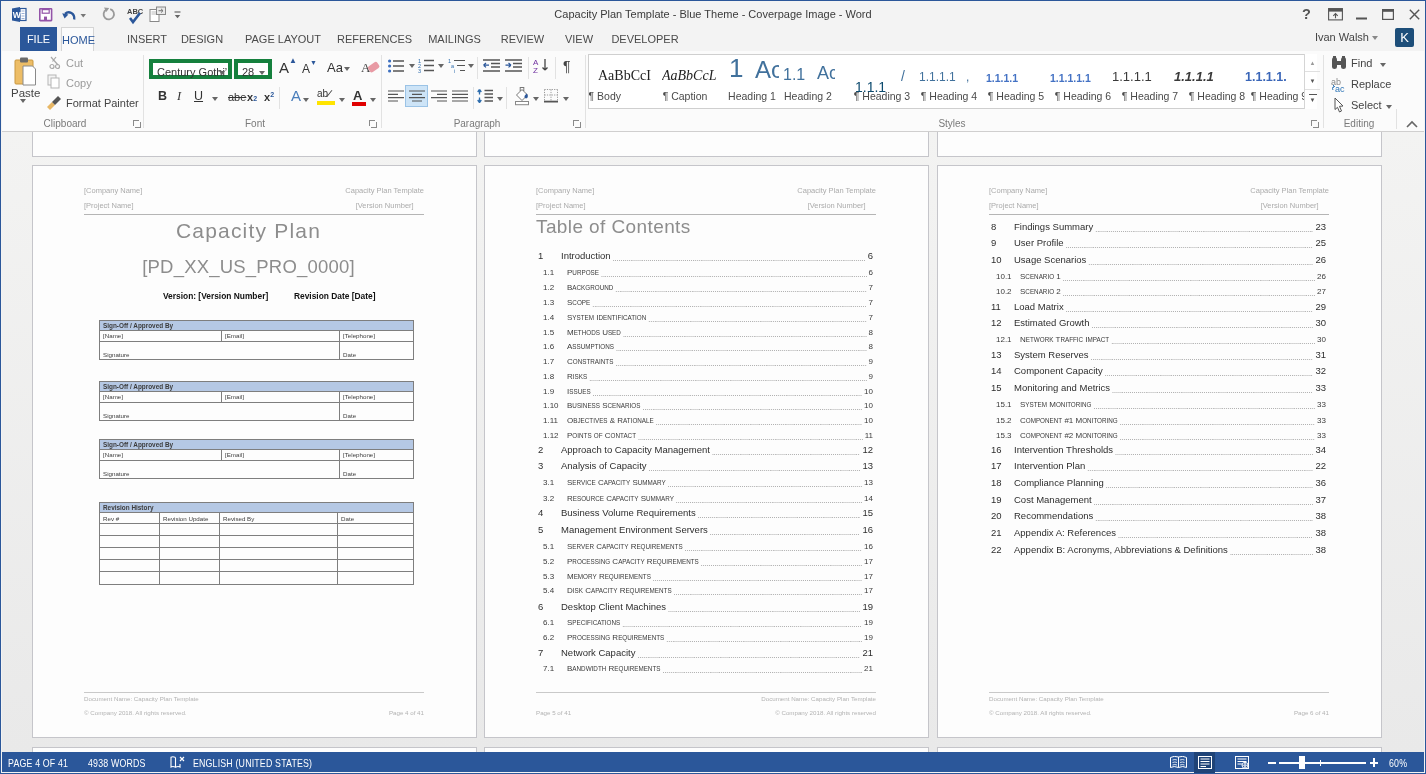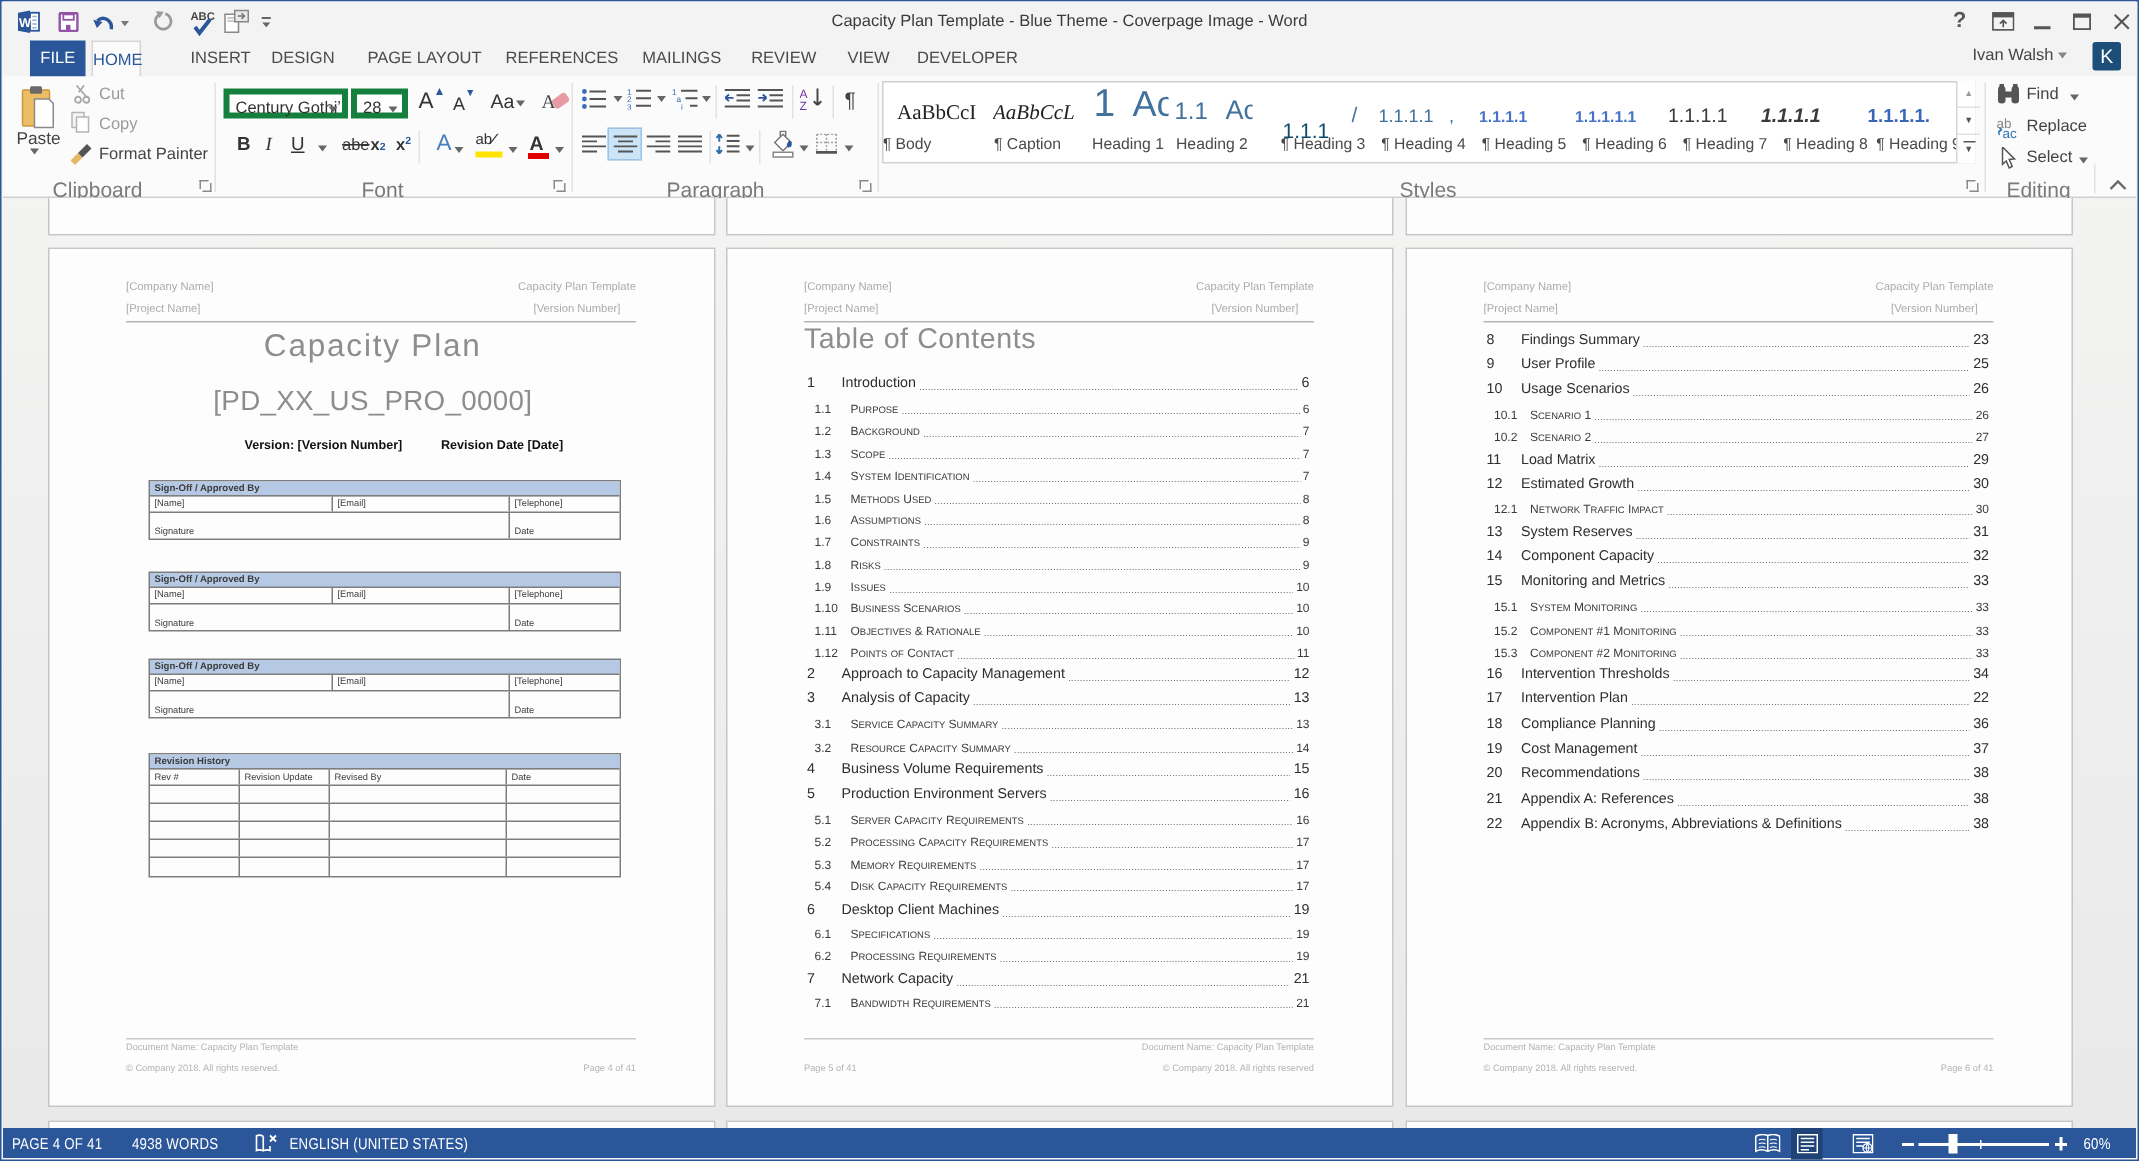--- a/index.html
+++ b/index.html
@@ -7,21 +7,21 @@
 #title{position:absolute;left:0;right:0;top:7px;text-align:center;font-size:11px;color:#3b3b3b}
 #winbtns{position:absolute;top:0;left:0;width:100%;height:26px}
 #tabrow{position:absolute;left:1px;right:1px;top:26px;height:24px;background:#f3f3f3}
 .tab{position:absolute;top:0;height:24px;line-height:24px;font-size:11px;color:#4a4a4a;text-align:center}
 #tab-file{background:#2b579a;color:#fff;width:37px;left:18px}
 #tab-home{background:#fbfbfb;color:#2b579a;border:1px solid #d5d5d5;border-bottom:none;width:33px;left:59px}
 #user{position:absolute;right:46px;top:4px;font-size:11px;color:#444}
 #avatar{position:absolute;right:10px;top:1px;width:19px;height:19px;background:#1d4e79;color:#fff;font-size:13px;text-align:center;line-height:19px;border-radius:2px}
 #ribbon{position:absolute;left:1px;right:1px;top:50px;height:81px;background:#fbfbfb;border-bottom:1px solid #d0cfcf}
 .gsep{position:absolute;top:4px;height:73px;width:1px;background:#e2e2e2}
-.glabel{position:absolute;top:67px;font-size:14px;color:#7a7a7a;text-align:center}
+.glabel{position:absolute;top:67px;font-size:10px;color:#7a7a7a;text-align:center}
 .launch{position:absolute;top:68px;width:10px;height:10px}
 .launch:before{content:"";position:absolute;left:1px;top:1px;width:5px;height:5px;border-left:1px solid #8a8a8a;border-top:1px solid #8a8a8a}
 .launch:after{content:"";position:absolute;right:1px;bottom:1px;width:5px;height:5px;border-right:1.4px solid #8a8a8a;border-bottom:1.4px solid #8a8a8a}
 .rtxt{position:absolute;font-size:11px;color:#444}
 .gray{color:#9b9b9b}
 .caret{display:inline-block;width:0;height:0;border-left:3px solid transparent;border-right:3px solid transparent;border-top:4px solid #666;vertical-align:middle}
 .combo{position:absolute;background:#fff;border:4px solid #15803d;font-size:11px;color:#333;padding-left:4px}
 .ribicon{position:absolute}
 #canvas{position:absolute;left:1px;right:1px;top:131px;height:621px;background:linear-gradient(#f3f3f2,#e9e9e9);overflow:hidden}
 .page{position:absolute;background:#fdfdfd;border:1px solid #c5c5ca}
@@ -585,21 +585,21 @@
           <span class="tpg">14</span>
         </div>
 <div class="trow l1" style="top:341.0px">
           <span class="tnum">4</span>
           <span class="ttl">Business Volume Requirements</span>
           <span class="dots"></span>
           <span class="tpg">15</span>
         </div>
 <div class="trow l1" style="top:358.0px">
           <span class="tnum">5</span>
-          <span class="ttl">Production Environment Servers</span>
+          <span class="ttl">Management Environment Servers</span>
           <span class="dots"></span>
           <span class="tpg">16</span>
         </div>
 <div class="trow l2" style="top:375.5px">
           <span class="tnum">5.1</span>
           <span class="ttl">S<span class="scl">ERVER</span> C<span class="scl">APACITY</span> R<span class="scl">EQUIREMENTS</span></span>
           <span class="dots"></span>
           <span class="tpg">16</span>
         </div>
 <div class="trow l2" style="top:390.5px">

